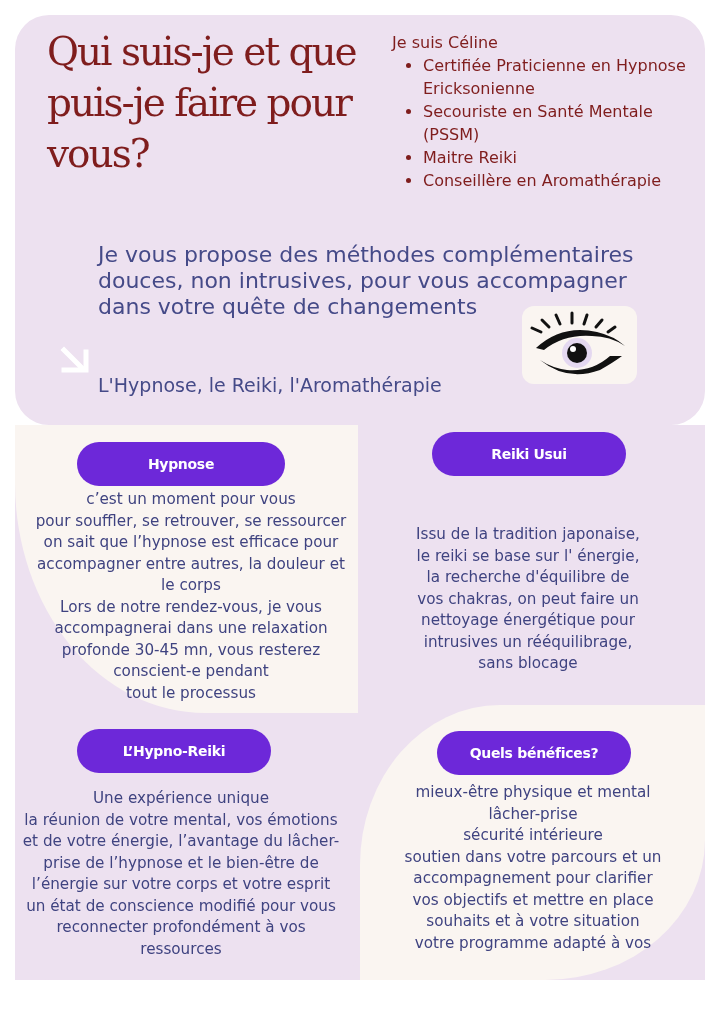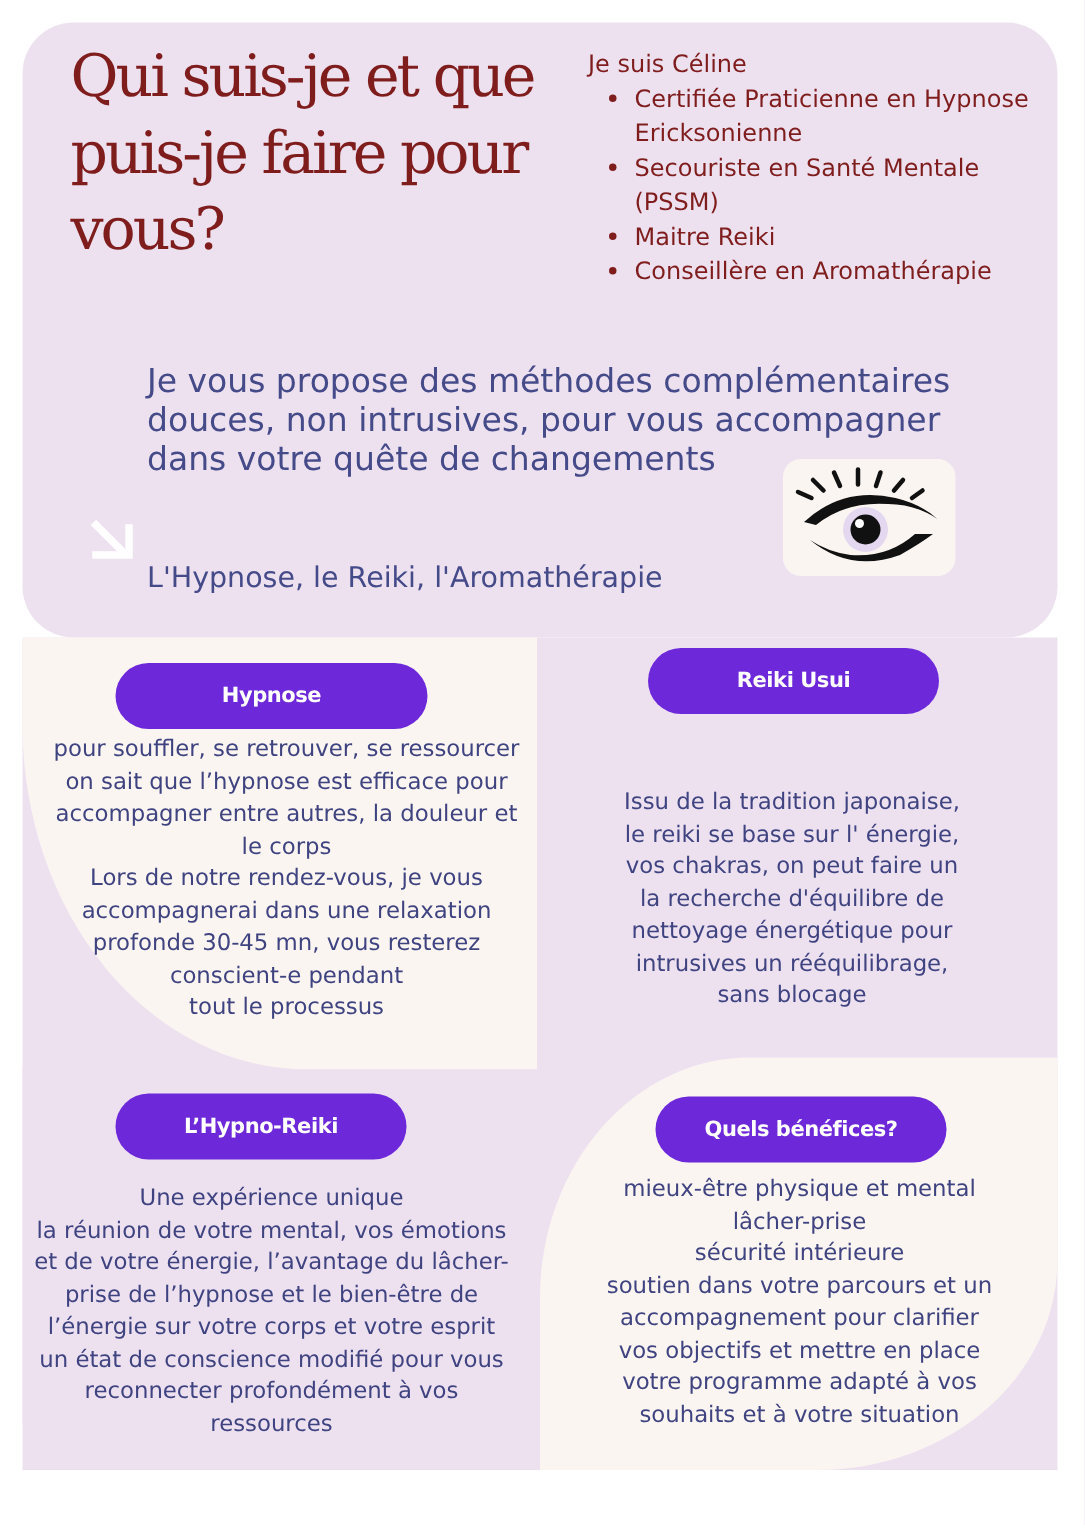--- a/index.html
+++ b/index.html
@@ -71,37 +71,38 @@
     <path d="M18 54 Q45 76 78 64 Q92 56 100 50 L88 50 Q70 66 45 64 Q30 62 18 54 Z" fill="#111"></path>
 
     <circle cx="55" cy="47" r="15" fill="#e4d8f0"></circle>
     <circle cx="55" cy="47" r="10" fill="#111"></circle>
     <circle cx="51" cy="43" r="3" fill="#ffffff"></circle>
   </svg>
 </div>
 
 <div class="abs pill" style="left:77px;top:442px;width:208px;">Hypnose</div>
 <div class="abs body-text" style="left:25px;top:489px;width:332px;">
+  <div>c’est un moment pour vous</div>
   <div>pour souffler, se retrouver, se ressourcer</div>
   <div>on sait que l’hypnose est efficace pour</div>
   <div>accompagner entre autres, la douleur et</div>
   <div>le corps</div>
   <div>Lors de notre rendez-vous, je vous</div>
   <div>accompagnerai dans une relaxation</div>
   <div>profonde 30-45 mn, vous resterez</div>
   <div>conscient-e pendant</div>
   <div>tout le processus</div>
 </div>
 
 <div class="abs pill" style="left:432px;top:432px;width:194px;">Reiki Usui</div>
 <div class="abs body-text" style="left:370px;top:524px;width:316px;">
   <div>Issu de la tradition japonaise,</div>
   <div>le reiki se base sur l' énergie,</div>
+  <div>la recherche d'équilibre de</div>
   <div>vos chakras, on peut faire un</div>
-  <div>la recherche d'équilibre de</div>
   <div>nettoyage énergétique pour</div>
   <div>intrusives un rééquilibrage,</div>
   <div>sans blocage</div>
 </div>
 
 <div class="abs pill" style="left:77px;top:729px;width:194px;">L’Hypno-Reiki</div>
 <div class="abs body-text" style="left:18px;top:788px;width:326px;">
   <div>Une expérience unique</div>
   <div>la réunion de votre mental, vos émotions</div>
   <div>et de votre énergie, l’avantage du lâcher-</div>
@@ -113,15 +114,15 @@
 </div>
 
 <div class="abs pill" style="left:437px;top:731px;width:194px;">Quels bénéfices?</div>
 <div class="abs body-text" style="left:370px;top:782px;width:326px;">
   <div>mieux-être physique et mental</div>
   <div>lâcher-prise</div>
   <div>sécurité intérieure</div>
   <div>soutien dans votre parcours et un</div>
   <div>accompagnement pour clarifier</div>
   <div>vos objectifs et mettre en place</div>
+  <div>souhaits et à votre situation</div>
   <div>votre programme adapté à vos</div>
-  <div>souhaits et à votre situation</div>
 </div>
 
 </body></html>

